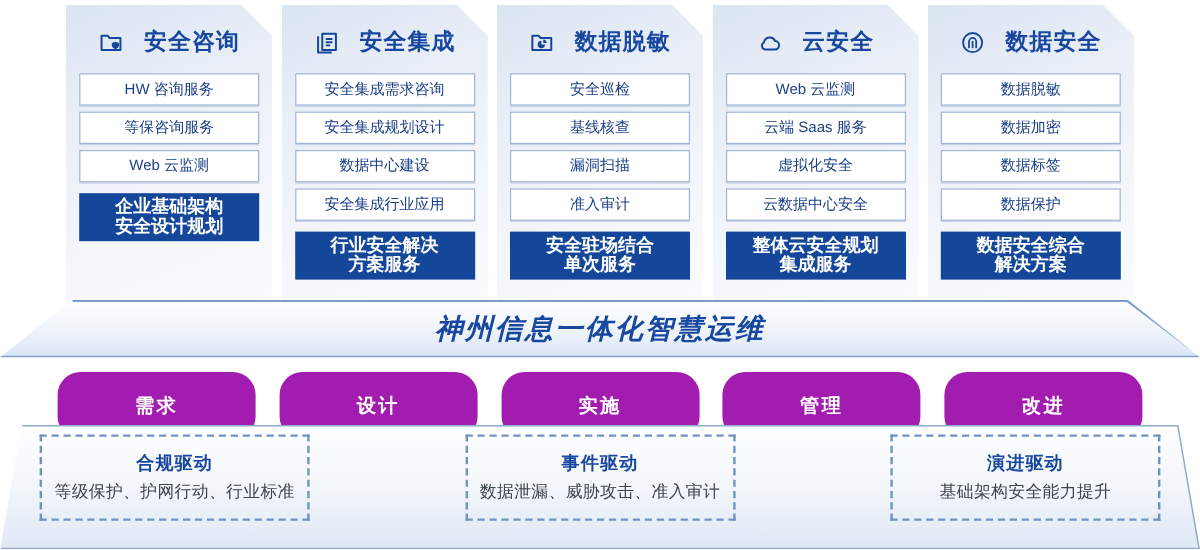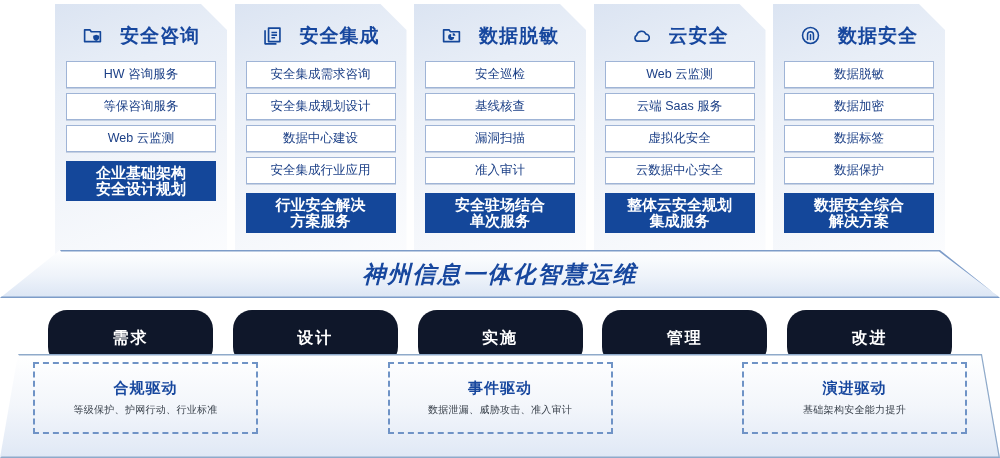--- a/index.html
+++ b/index.html
@@ -78,21 +78,21 @@
     font-style:italic;
     border-radius:18px;
   }
 
   
   .pills{
     position:absolute;left:0;top:310px;width:1000px;height:38px;
     display:flex;justify-content:space-between;padding:0 48px;box-sizing:border-box;
   }
   .pill{
-    width:165px;height:56px;border-radius:19px;background:#0f172a;
+    width:165px;height:56px;border-radius:19px;background:#a21caf;
     display:flex;align-items:center;justify-content:center;
     color:#ffffff;font-size:16px;font-weight:bold;letter-spacing:2px;
   }
 
   
   .drivers-wrap{position:absolute;left:0;top:354px;width:1000px;height:104px;}
   .drivers-bg{
     position:absolute;inset:0;
     background:linear-gradient(180deg,#ffffff 0%,#f3f6fb 50%,#dfe8f5 100%);
     -webkit-clip-path:polygon(18px 0, 982px 0, 1000px 100%, 0 100%);
@@ -107,21 +107,21 @@
     position:absolute;left:0;top:8px;width:1000px;height:80px;
     display:flex;justify-content:space-between;padding:0 33px;box-sizing:border-box;
   }
   .driver{
     width:225px;height:72px;
     border:2px dashed #6f93c6;
     display:flex;flex-direction:column;align-items:center;justify-content:center;
     box-sizing:border-box;gap:5px;
   }
   .driver-title{font-size:15px;font-weight:bold;color:#17479e;letter-spacing:1px;}
-  .driver-sub{font-size:10px;color:#3b434d;white-space:nowrap;letter-spacing:.3px;}
+  .driver-sub{font-size:14px;color:#3b434d;white-space:nowrap;letter-spacing:.3px;}
 </style>
 </head>
 <body>
 
 <div class="stage">
 
   <div class="cards-row">
 
     <div class="card">
       <div class="card-head">

